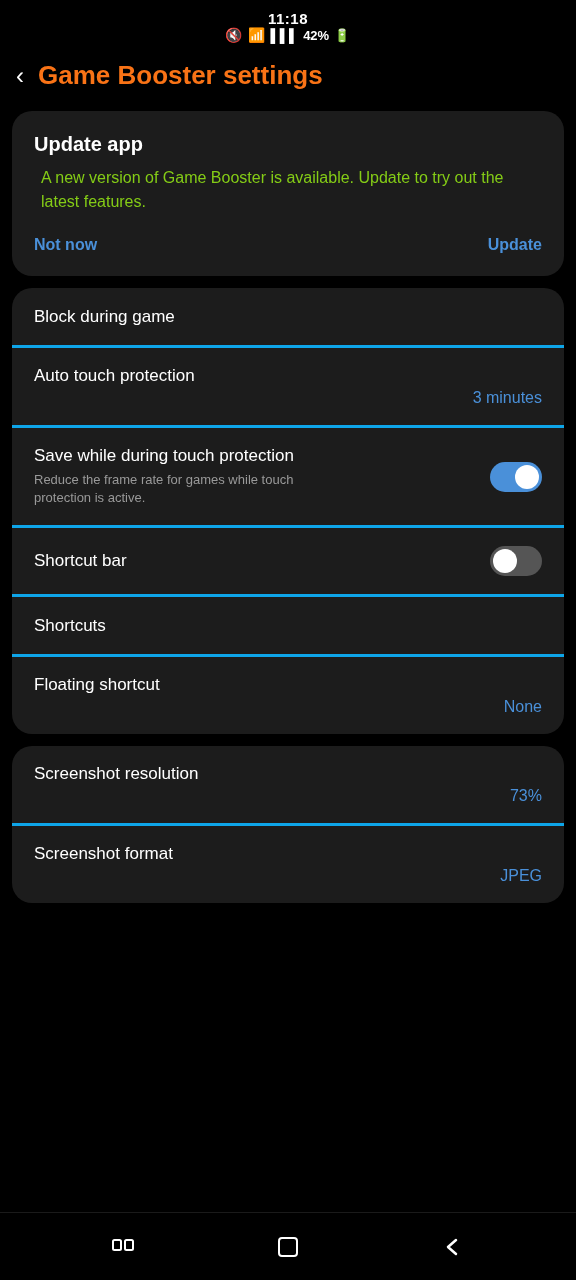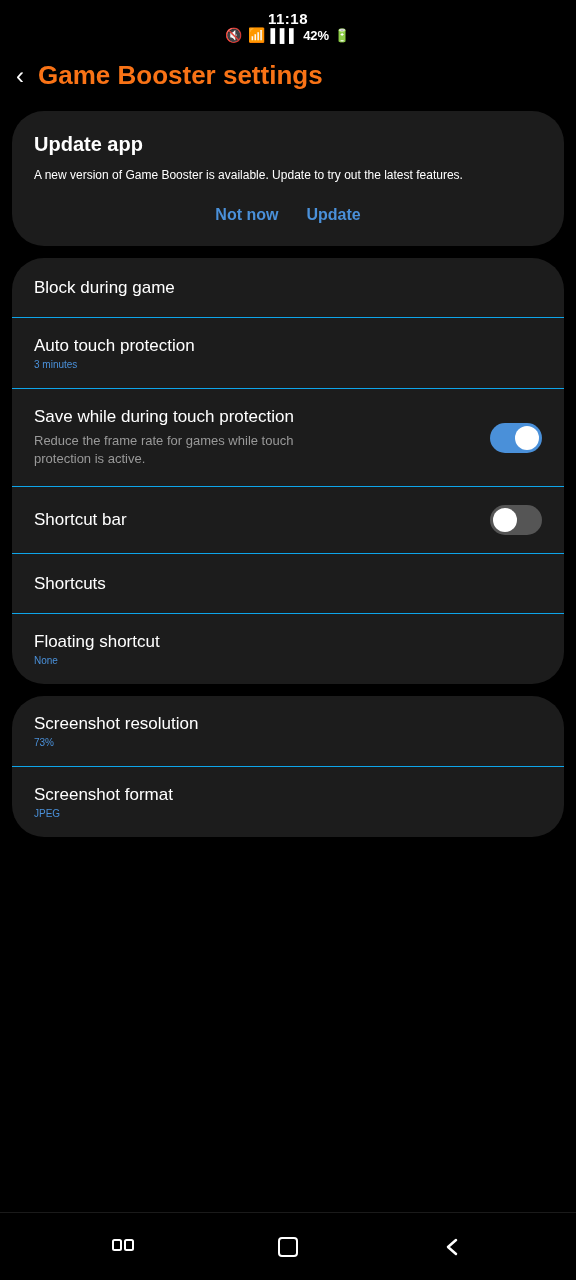--- a/index.html
+++ b/index.html
@@ -67,67 +67,68 @@
       padding: 0 12px;
       display: flex;
       flex-direction: column;
       gap: 12px;
       overflow-y: auto;
     }
 
     
     .card {
       background-color: #1c1c1c;
-      border-radius: 32px;
+      border-radius: 20px;
       overflow: hidden;
     }
 
     
     .update-card {
       padding: 22px 22px 18px 22px;
     }
 
     .update-title {
       font-size: 20px;
       font-weight: 600;
       margin-bottom: 10px;
       color: #fff;
     }
 
     .update-desc {
-      font-size: 12px;
-      color: #ffffff;
+      font-size: 16px;
+      color: #84cc16;
       line-height: 1.5;
       margin-bottom: 18px;
+      margin-left: 7px;
     }
 
     .update-actions {
       display: flex;
-      justify-content: center;
+      justify-content: space-between;
       gap: 28px;
     }
 
     .btn-not-now, .btn-update {
       font-size: 16px;
       font-weight: 600;
       color: #4a90d9;
       background: none;
       border: none;
       cursor: pointer;
       padding: 4px 0;
     }
 
     
     .settings-card {
       padding: 0;
     }
 
     .setting-item {
       padding: 18px 22px;
-      border-bottom: 1px solid #0ea5e9;
+      border-bottom: 3px solid #0ea5e9;
       display: flex;
       align-items: center;
       justify-content: space-between;
       min-height: 60px;
     }
 
     .setting-item:last-child {
       border-bottom: none;
     }
 
@@ -138,22 +139,23 @@
       gap: 3px;
     }
 
     .setting-name {
       font-size: 17px;
       color: #fff;
       font-weight: 400;
     }
 
     .setting-value {
-      font-size: 10px;
+      font-size: 16px;
       color: #4a90d9;
+      text-align: right;
     }
 
     .setting-desc {
       font-size: 13px;
       color: #999;
       line-height: 1.4;
       margin-top: 2px;
       max-width: 320px;
     }
 

